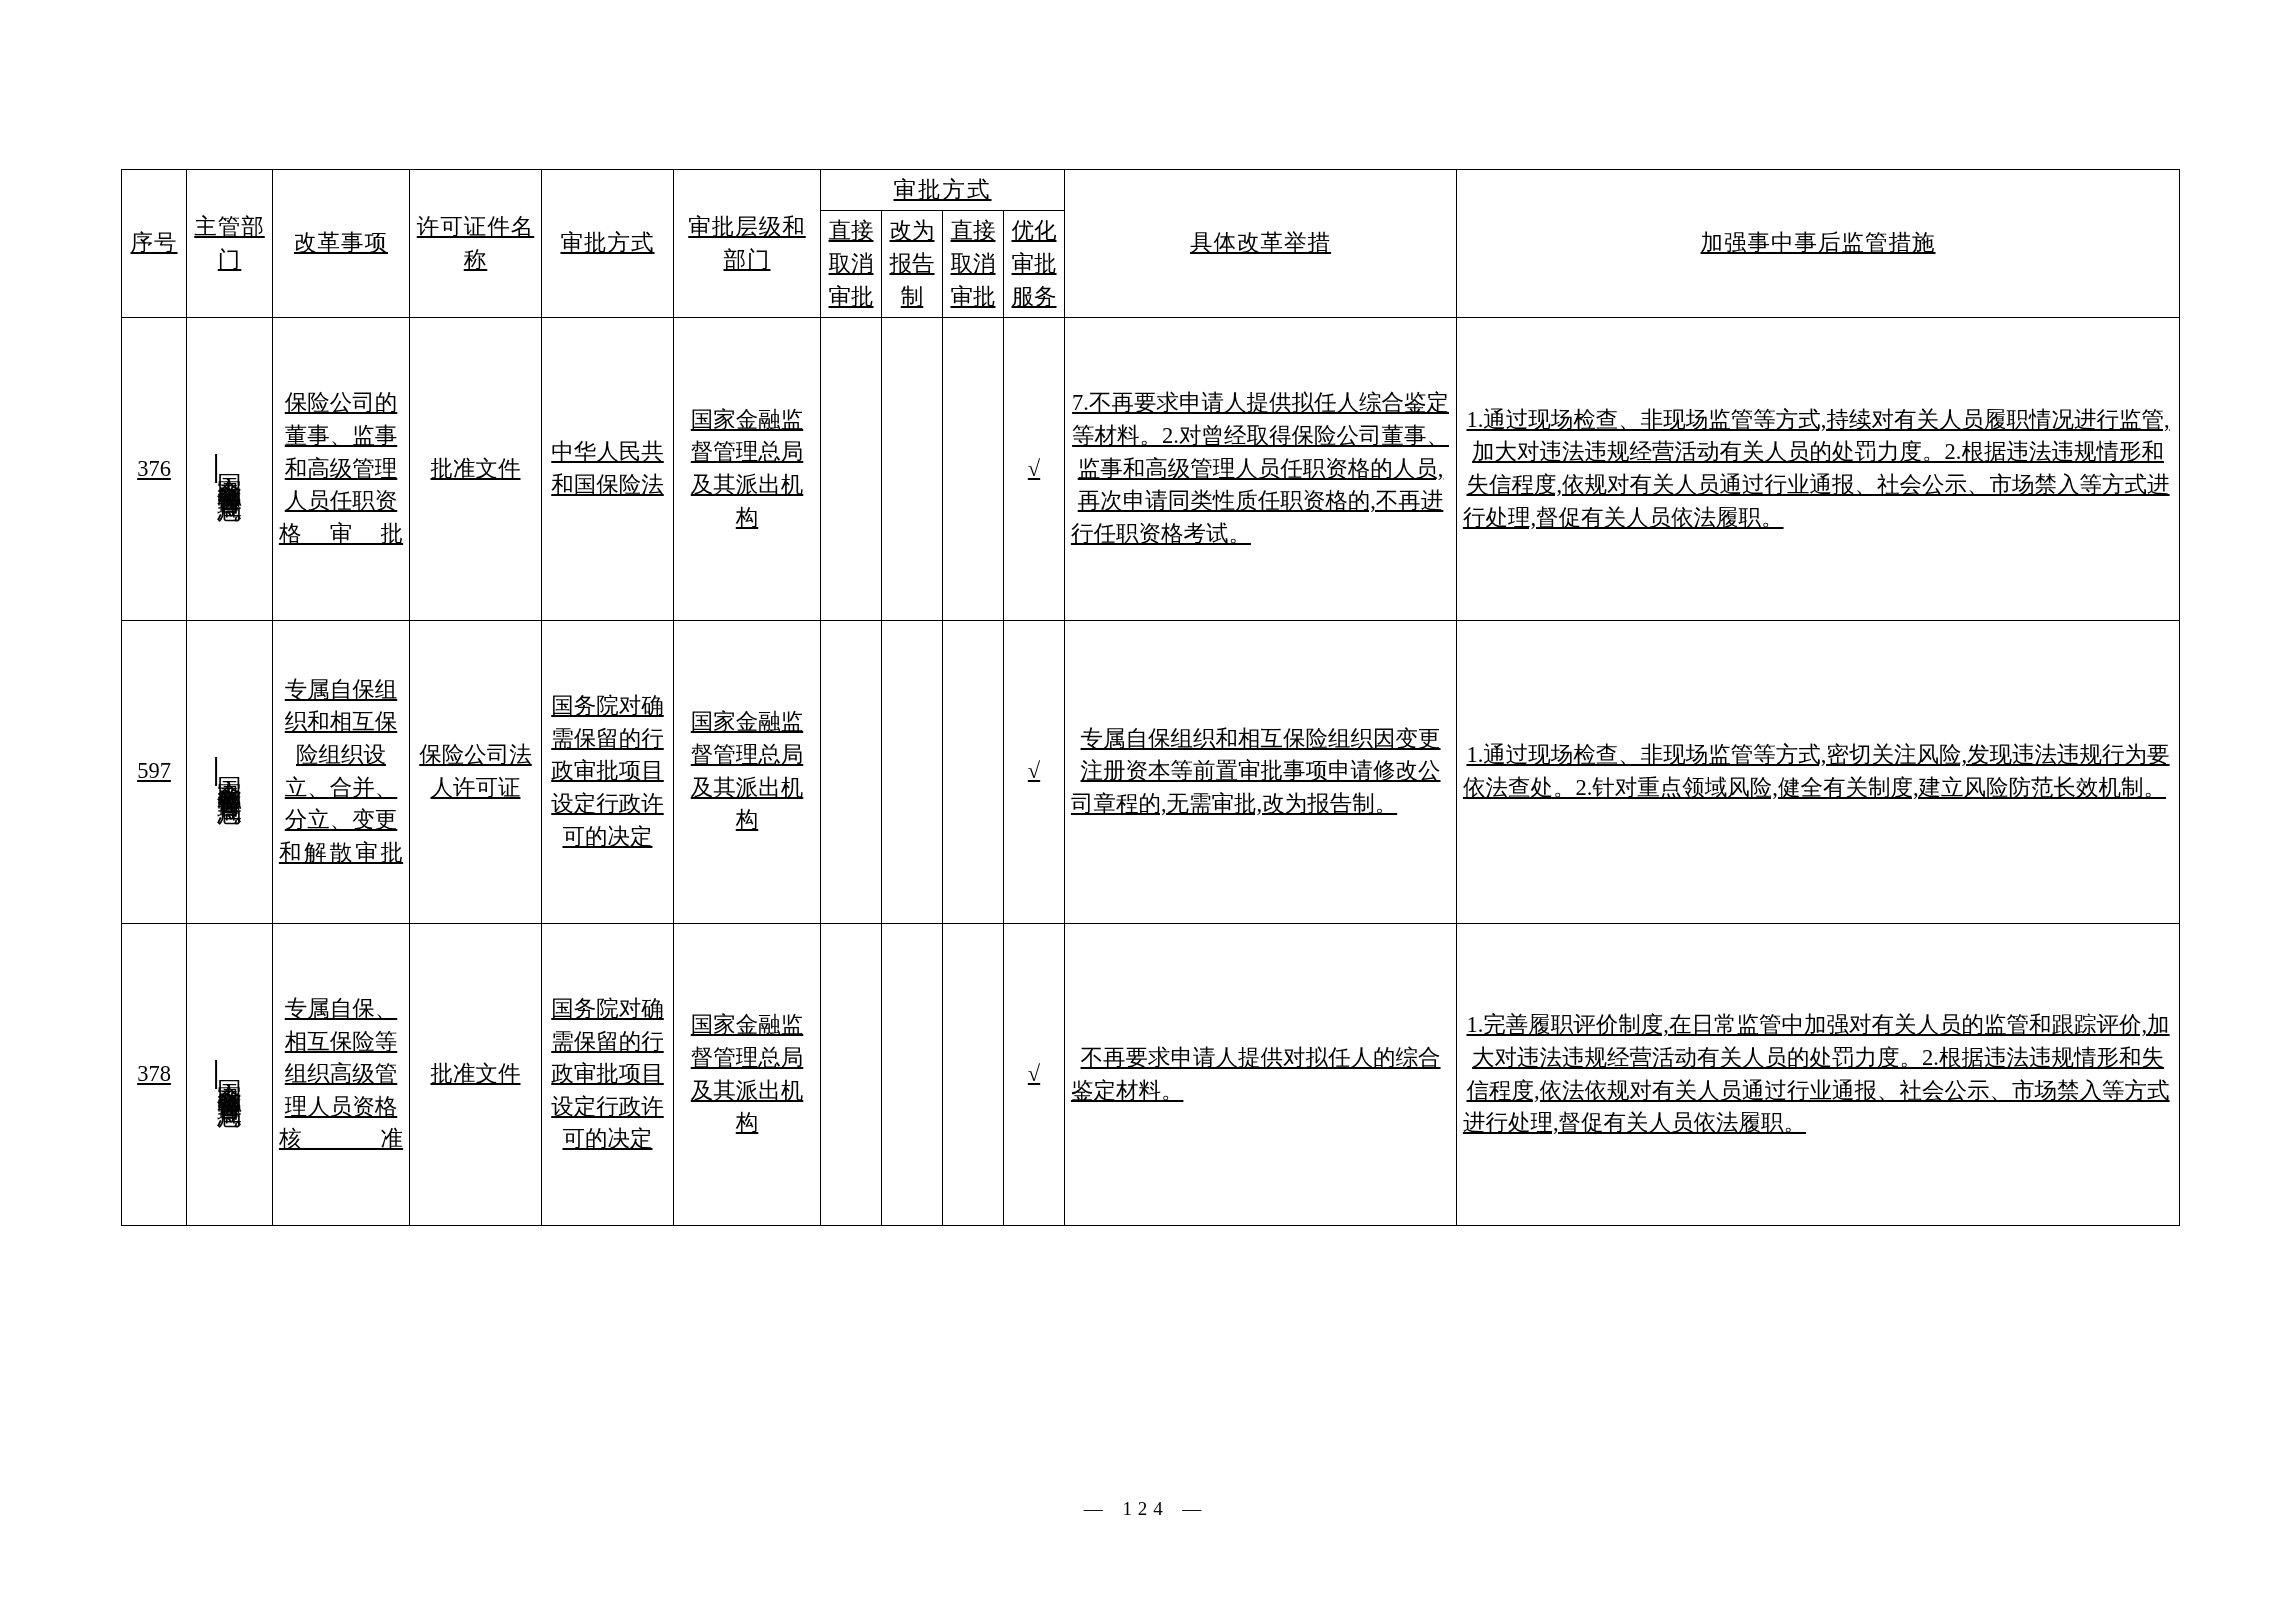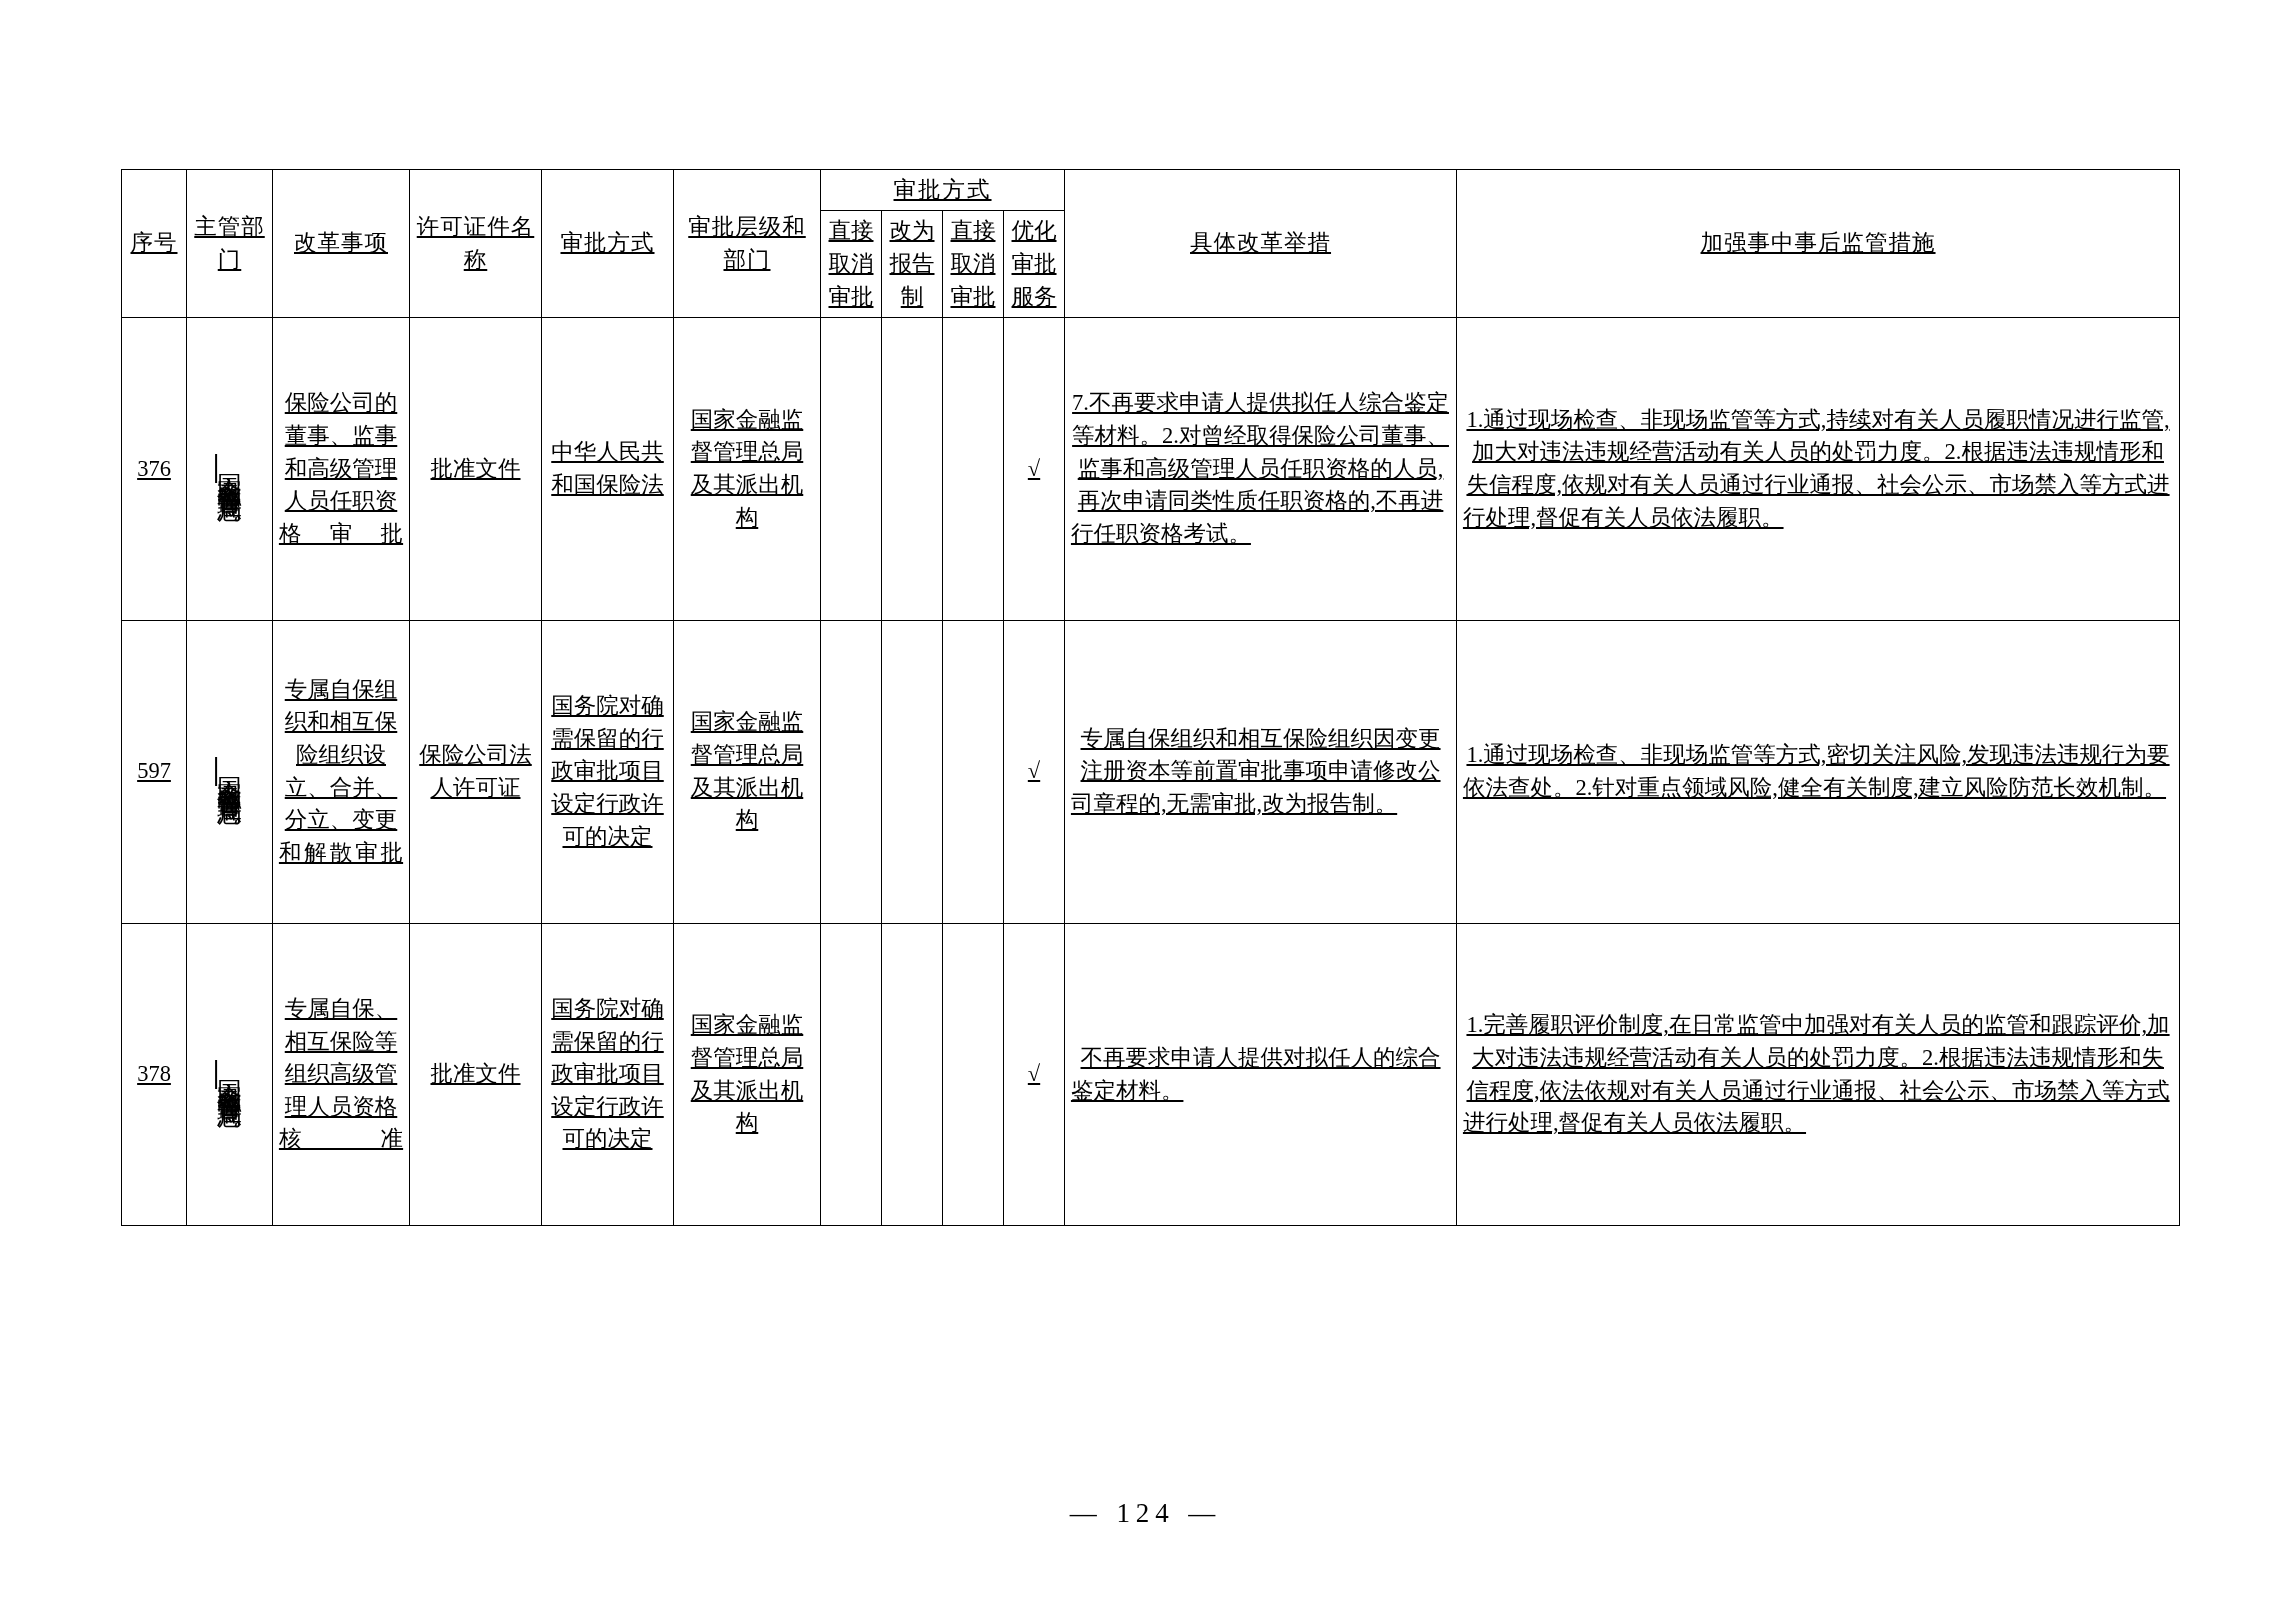--- a/index.html
+++ b/index.html
@@ -120,21 +120,21 @@
   .row-1 td { height: 294px; }
   .row-2 td { height: 294px; }
   .row-3 td { height: 294px; }
 
   .page-footer {
     position: absolute;
     left: 0;
     top: 1498px;
     width: 2291px;
     text-align: center;
-    font-size: 27px;
+    font-size: 19px;
     letter-spacing: 5.9px;
     font-family: "Liberation Serif", "DejaVu Serif", serif;
   }
   .page-footer .dash {
     display: inline-block;
     padding: 0 13.7px;
   }
 </style>
 </head>
 <body>

